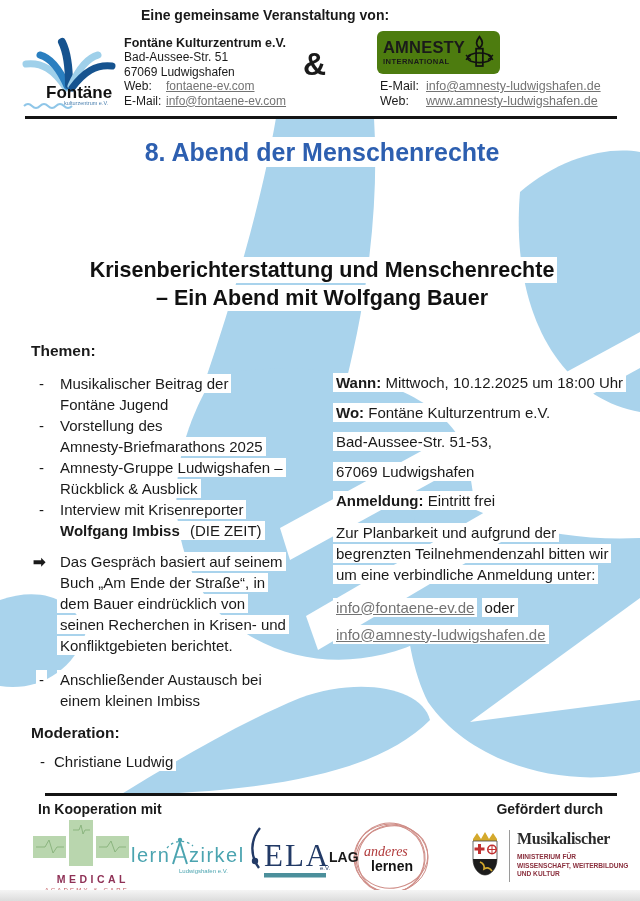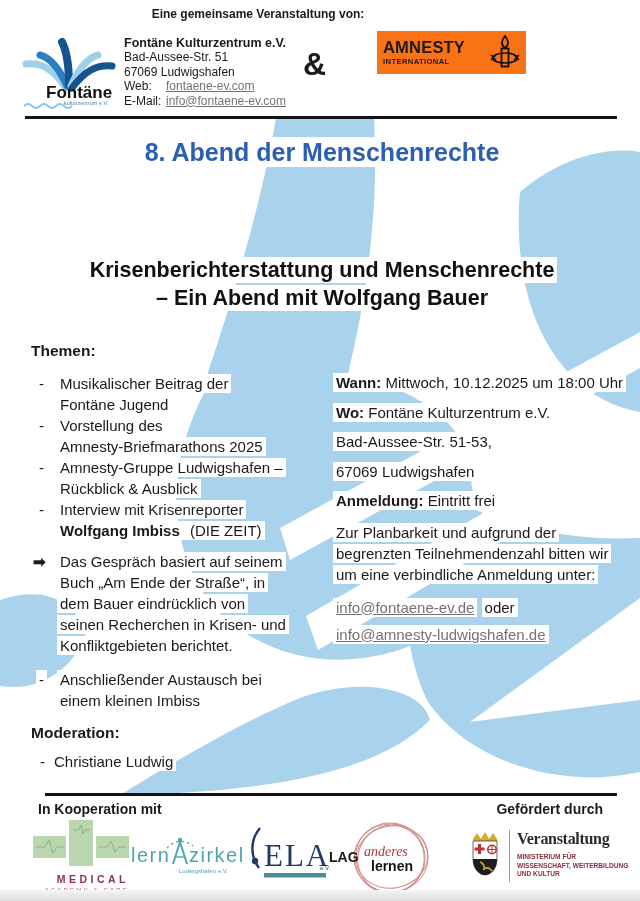--- a/index.html
+++ b/index.html
@@ -7,33 +7,33 @@
     position:relative;width:640px;height:901px;background:#fff;
     font-family:"Liberation Sans",sans-serif;overflow:hidden;margin:0 auto;
     color:#1a1a1a;
   }
   .wm{position:absolute;inset:0;z-index:0;}
   .content{position:absolute;inset:0;z-index:1;}
 
   
   .hl{background:#fff;-webkit-box-decoration-break:clone;box-decoration-break:clone;padding:1px 3px;}
 
-  .tagline{position:absolute;top:7px;left:258px;transform:translateX(-50%);
-    font-size:12px;font-weight:bold;white-space:nowrap;}
+  .tagline{position:absolute;top:7px;left:265px;transform:translateX(-50%);
+    font-size:14px;font-weight:bold;white-space:nowrap;}
 
   .fontaene-logo{position:absolute;left:18px;top:30px;}
   .addr{position:absolute;left:124px;top:36px;font-size:12px;line-height:14.4px;}
   .addr .name{font-size:12.5px;font-weight:bold;}
   .addr .lbl{display:inline-block;width:42px;}
   a.link{color:#737373;text-decoration:underline;cursor:pointer;}
   .amp{position:absolute;left:303px;top:46px;font-size:32px;font-weight:bold;}
 
-  .amnesty-box{position:absolute;left:377px;top:31px;width:149px;height:43px;
-    background:#f97316;display:flex;align-items:center;justify-content:space-between;
-    padding:0 6px;box-sizing:border-box;}
+  .amnesty-box{position:absolute;left:377px;top:31px;width:123px;height:43px;
+    background:#4d7c0f;display:flex;align-items:center;justify-content:space-between;
+    padding:0 6px;box-sizing:border-box;border-radius:6px;}
   .amnesty-words{line-height:1;}
   .amnesty-words .l1{font-size:16.5px;font-weight:900;letter-spacing:.2px;}
   .amnesty-words .l2{font-size:7.6px;font-weight:800;letter-spacing:.4px;margin-top:2px;}
   .amnesty-contacts{position:absolute;left:380px;top:79px;font-size:12.5px;line-height:15px;}
   .amnesty-contacts .lbl{display:inline-block;width:46px;}
 
   .rule{position:absolute;height:3px;background:#141414;}
   .rule-top{left:25px;width:592px;top:116px;}
   .rule-bottom{left:45px;width:572px;top:793px;}
 
@@ -138,20 +138,28 @@
         <div class="l2">INTERNATIONAL</div>
       </div>
       <svg width="30" height="36" viewBox="0 0 30 36" aria-hidden="true">
         <path d="M15,1 C19,6 19,10 15,13 C11,10 11,6 15,1 Z" fill="none" stroke="#111" stroke-width="1.8"></path>
         <rect x="11.5" y="13.5" width="7" height="18" fill="none" stroke="#111" stroke-width="1.8"></rect>
         <ellipse cx="15" cy="23" rx="12.5" ry="5" fill="none" stroke="#111" stroke-width="1.6"></ellipse>
         <path d="M1,20 L6,25 M6,20 L1,25 M24,20 L29,25 M29,20 L24,25" stroke="#111" stroke-width="1.4"></path>
       </svg>
     </div>
 
+    <div class="amnesty-contacts">
+      <div>
+        <span class="lbl">E-Mail:</span><a class="link">info@amnesty-ludwigshafen.de</a>
+      </div>
+      <div>
+        <span class="lbl">Web:</span><a class="link">www.amnesty-ludwigshafen.de</a>
+      </div>
+    </div>
 
     <div class="rule rule-top"></div>
 
     <div class="title">
       <span class="hl">8. Abend der Menschenrechte</span>
     </div>
     <div class="subtitle">
       <span class="sline"><span class="hl">Krisenberichterstattung und Menschenrechte</span></span>
       <span class="sline"><span class="hl">– Ein Abend mit Wolfgang Bauer</span></span>
     </div>
@@ -272,21 +280,21 @@
         <path d="M5,11 h24 v18 c0,10 -6.5,16 -12,16 c-5.5,0 -12,-6 -12,-16 Z" fill="#ffffff" stroke="#444" stroke-width="0.8"></path>
         <rect x="10" y="14" width="3" height="10" fill="#c03030"></rect>
         <rect x="6.5" y="17.5" width="10" height="3" fill="#c03030"></rect>
         <circle cx="24" cy="19.5" r="4.2" fill="none" stroke="#c03030" stroke-width="1.6"></circle>
         <path d="M24,15.8 v7.4 M20.3,19.5 h7.4" stroke="#c03030" stroke-width="1"></path>
         <path d="M5,29 h24 c0,10 -6.5,16 -12,16 c-5.5,0 -12,-6 -12,-16 Z" fill="#1c1c1c"></path>
         <path d="M12,32 q5,2 4,7 q5,-3 8,2" fill="none" stroke="#d4a92c" stroke-width="1.6"></path>
       </svg>
       <div class="rlp-divider"></div>
       <div class="rlp-text">
-        <div class="rlp-name">Veranstaltung</div>
+        <div class="rlp-name">Musikalischer</div>
         <div class="rlp-min">
           <div>MINISTERIUM FÜR</div>
           <div>WISSENSCHAFT, WEITERBILDUNG</div>
           <div>UND KULTUR</div>
         </div>
       </div>
     </div>
 
     <div class="bottom-edge"></div>
   </div>

